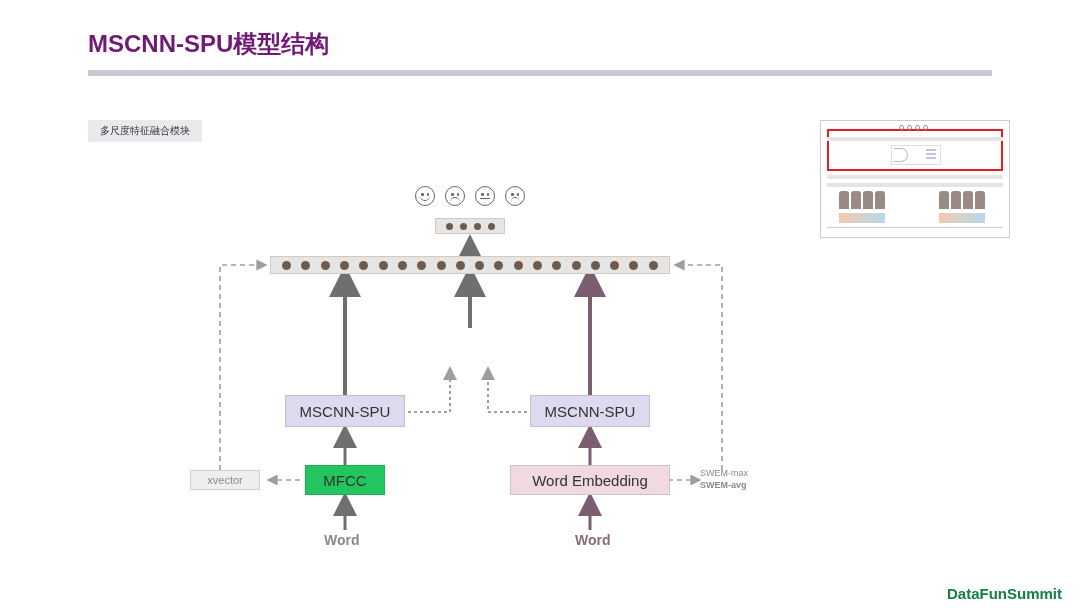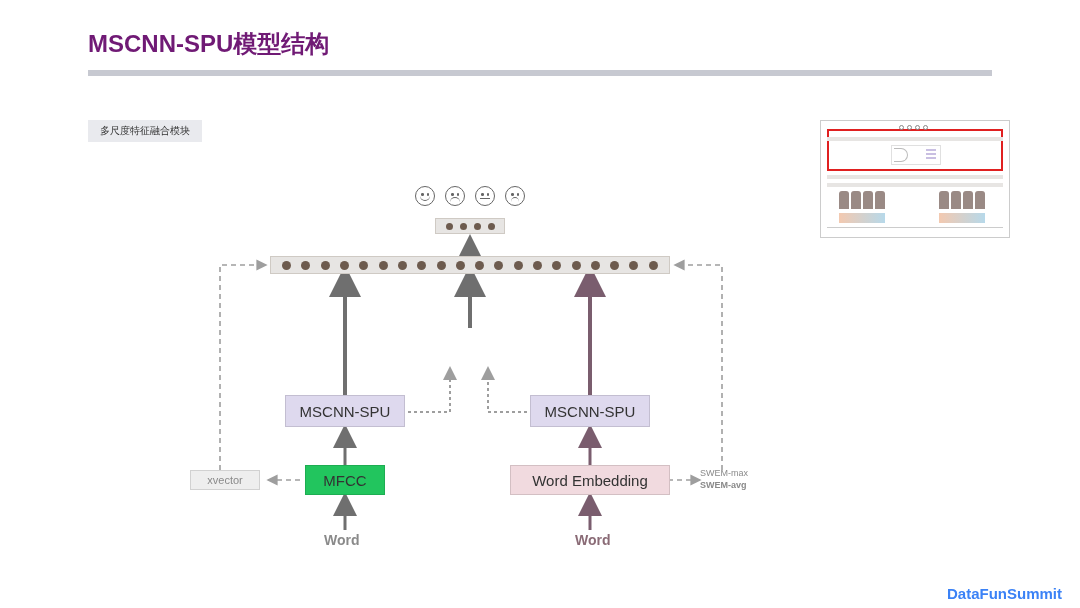--- a/index.html
+++ b/index.html
@@ -104,21 +104,21 @@
   }
   .thumb-row { position: absolute; left: 6px; right: 6px; height: 4px; background: #e7e5e3; }
 
   .watermark {
     position: absolute;
     bottom: 6px;
     right: 18px;
     font-size: 15px;
     font-weight: 700;
     font-family: "Arial Black", Arial, sans-serif;
-    color: #3b82f6;
+    color: #15803d;
   }
 
   svg.overlay { position: absolute; top: 0; left: 0; pointer-events: none; }
 </style>
 </head>
 <body>
 
 <div class="title">MSCNN-SPU模型结构</div>
 <div class="hr"></div>
 

